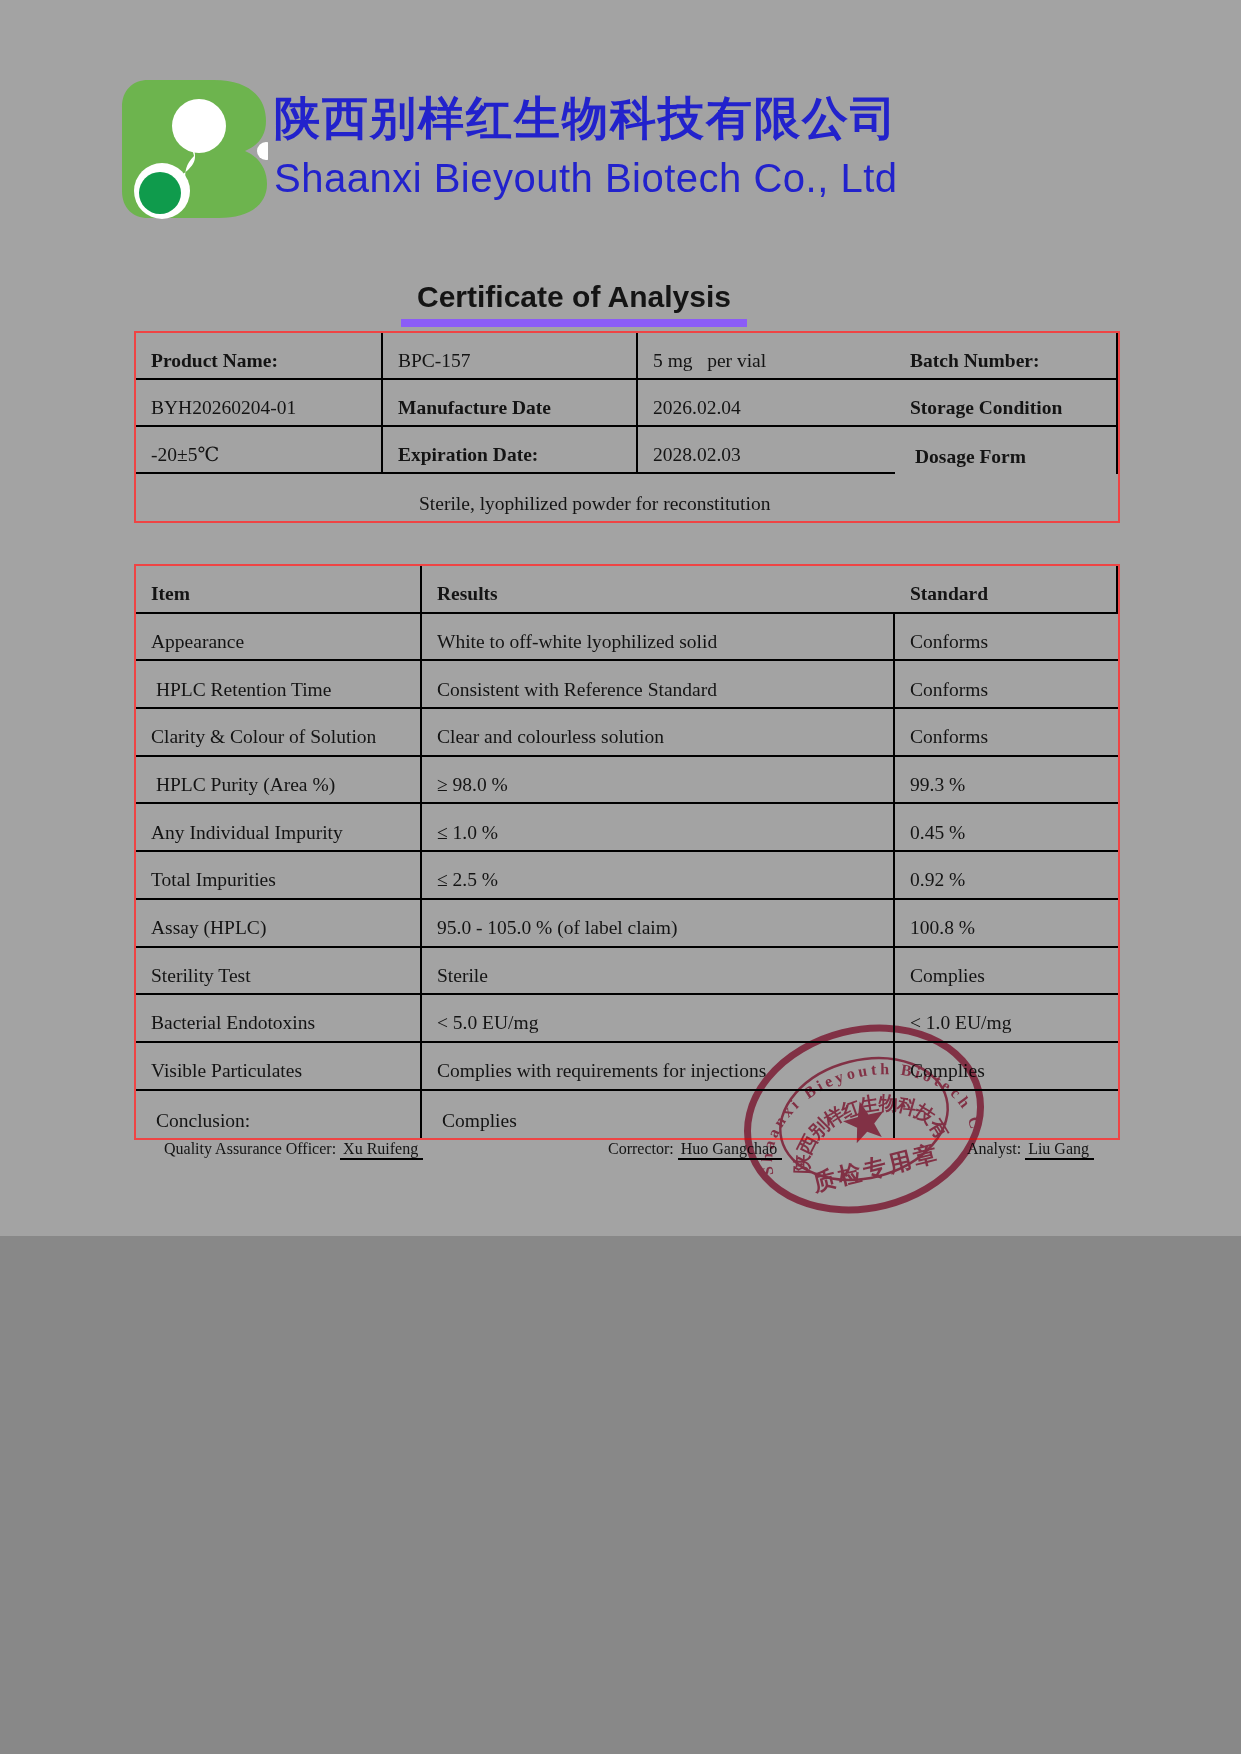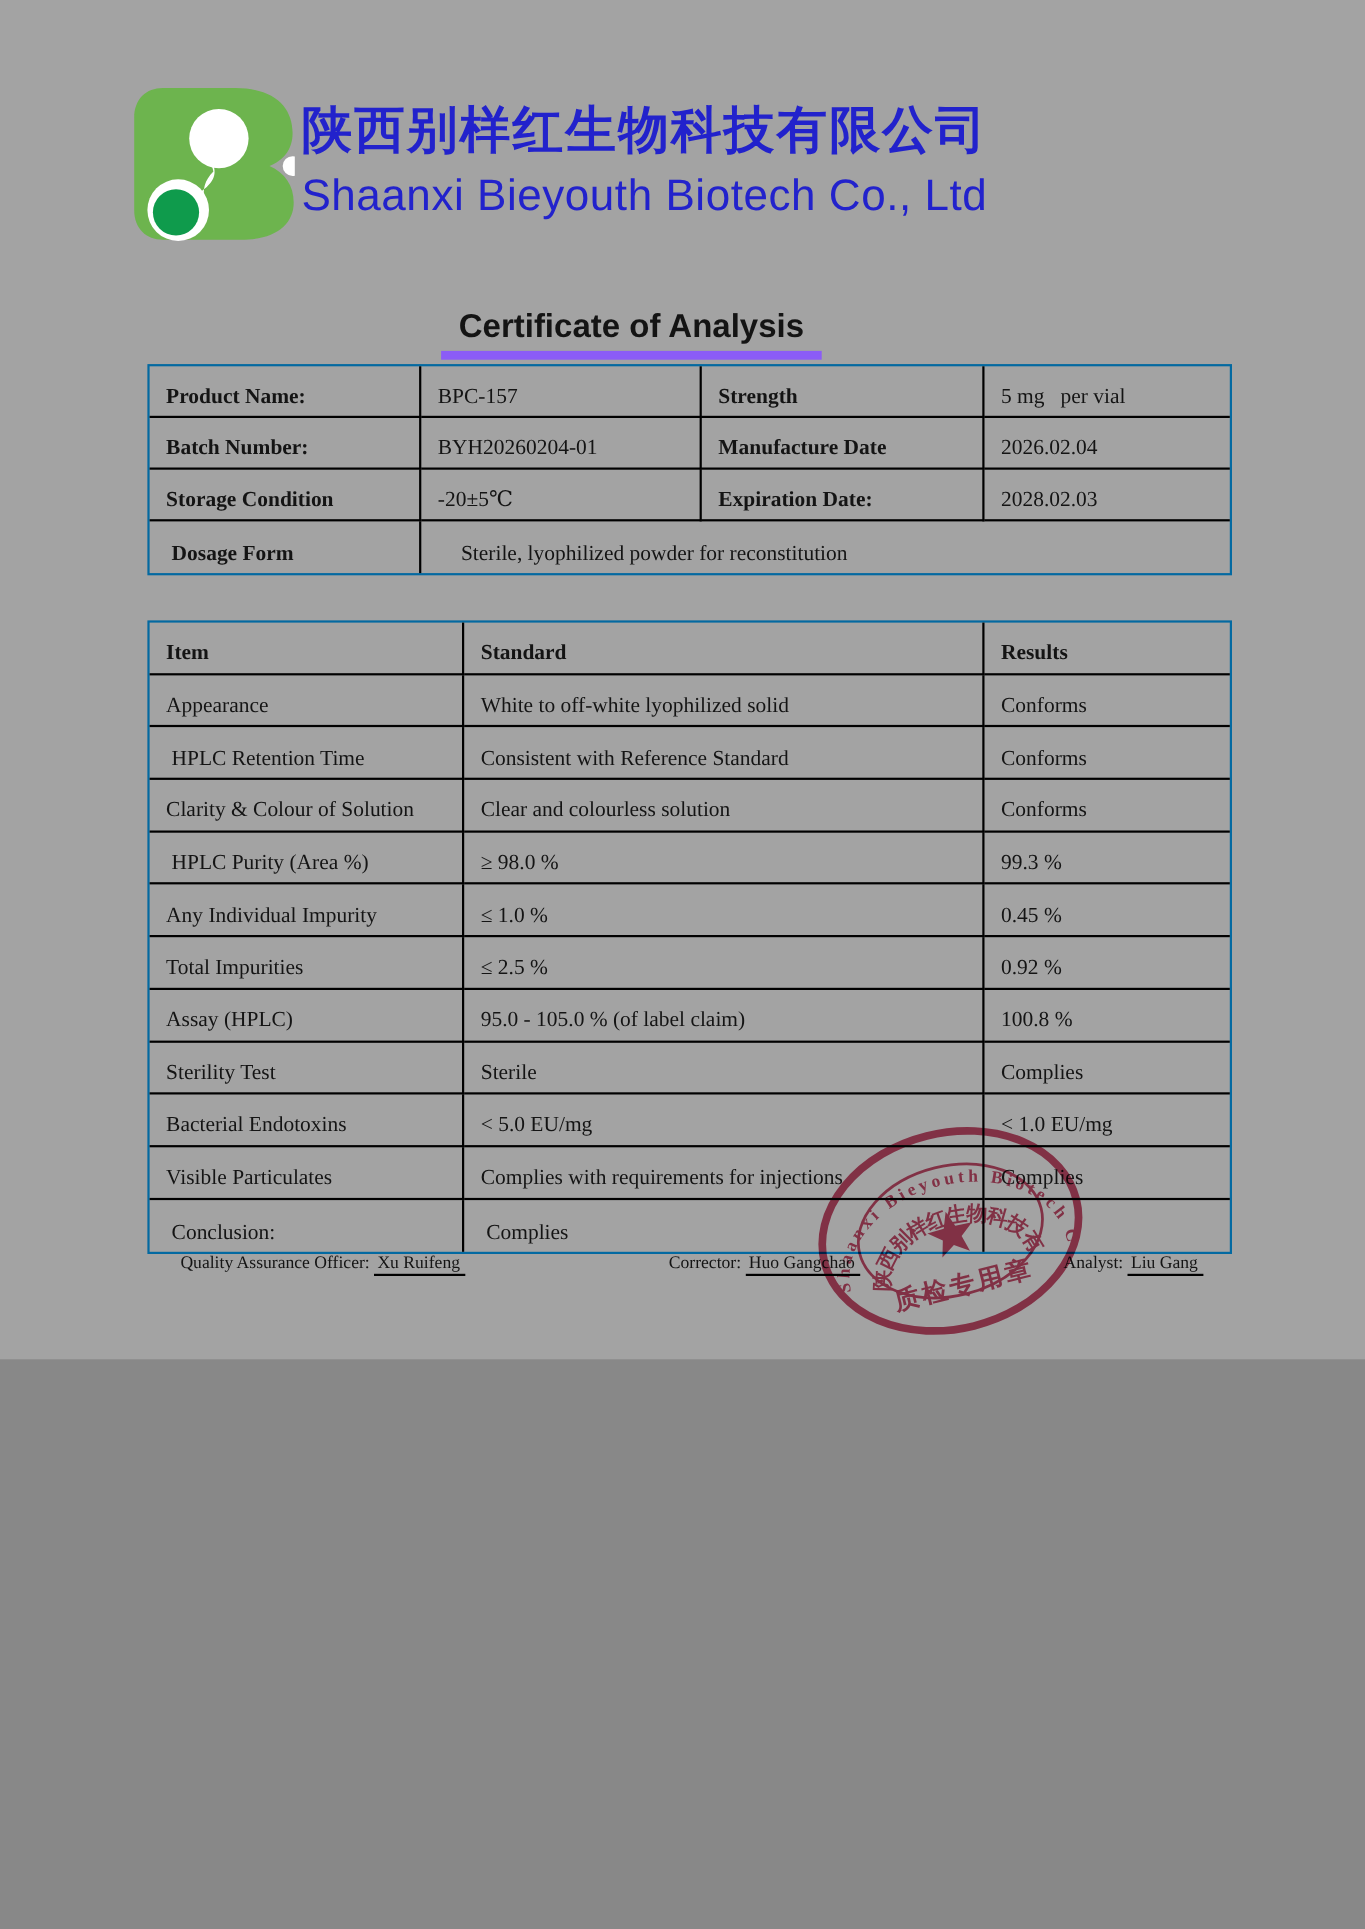--- a/index.html
+++ b/index.html
@@ -39,21 +39,21 @@
   .doc-title{
     display:inline-block;
     font-family:"Liberation Sans","DejaVu Sans",sans-serif;
     font-size:30px;font-weight:700;
     border-bottom:8px solid #8b5cf6;
     padding:0 16px 5px 16px;
   }
   
   .tbl{
     position:absolute;left:134px;width:986px;
-    display:grid;border:2px solid #0369a1;
+    display:grid;border:2px solid #ef4444;
     background:transparent;
   }
   .info-tbl{top:331px;grid-template-columns:247px 255px 257px 223px;grid-auto-rows:47px;}
   .res-tbl{top:564px;grid-template-columns:286px 473px 223px;grid-auto-rows:47.7px;}
   .cell{
     border-right:2px solid #000;
     border-bottom:2px solid #000;
     display:flex;align-items:flex-end;
     padding:0 8px 7px 15px;
     font-size:19.5px;line-height:1.1;
@@ -97,41 +97,40 @@
   <div class="company-zh">陕西别样红生物科技有限公司</div>
   <div class="company-en">Shaanxi Bieyouth Biotech Co., Ltd</div>
 
   <div class="doc-title-wrap">
     <span class="doc-title">Certificate of Analysis</span>
   </div>
 
   <div class="tbl info-tbl">
     <div class="cell bold">Product Name:</div>
     <div class="cell">BPC-157</div>
-    <div class="cell bold">Strength</div>
     <div class="cell last-col">5 mg   per vial</div>
 
     <div class="cell bold">Batch Number:</div>
     <div class="cell">BYH20260204-01</div>
     <div class="cell bold">Manufacture Date</div>
     <div class="cell last-col">2026.02.04</div>
 
     <div class="cell bold">Storage Condition</div>
     <div class="cell">-20±5℃</div>
     <div class="cell bold">Expiration Date:</div>
     <div class="cell last-col">2028.02.03</div>
 
     <div class="cell bold last-row">Dosage Form</div>
     <div class="cell span3 last-col last-row">Sterile, lyophilized powder for reconstitution</div>
   </div>
 
   <div class="tbl res-tbl">
     <div class="cell bold">Item</div>
+    <div class="cell bold last-col">Results</div>
     <div class="cell bold">Standard</div>
-    <div class="cell bold last-col">Results</div>
 
     <div class="cell">Appearance</div>
     <div class="cell">White to off-white lyophilized solid</div>
     <div class="cell last-col">Conforms</div>
 
     <div class="cell"> HPLC Retention Time</div>
     <div class="cell">Consistent with Reference Standard</div>
     <div class="cell last-col">Conforms</div>
 
     <div class="cell">Clarity &amp; Colour of Solution</div>

